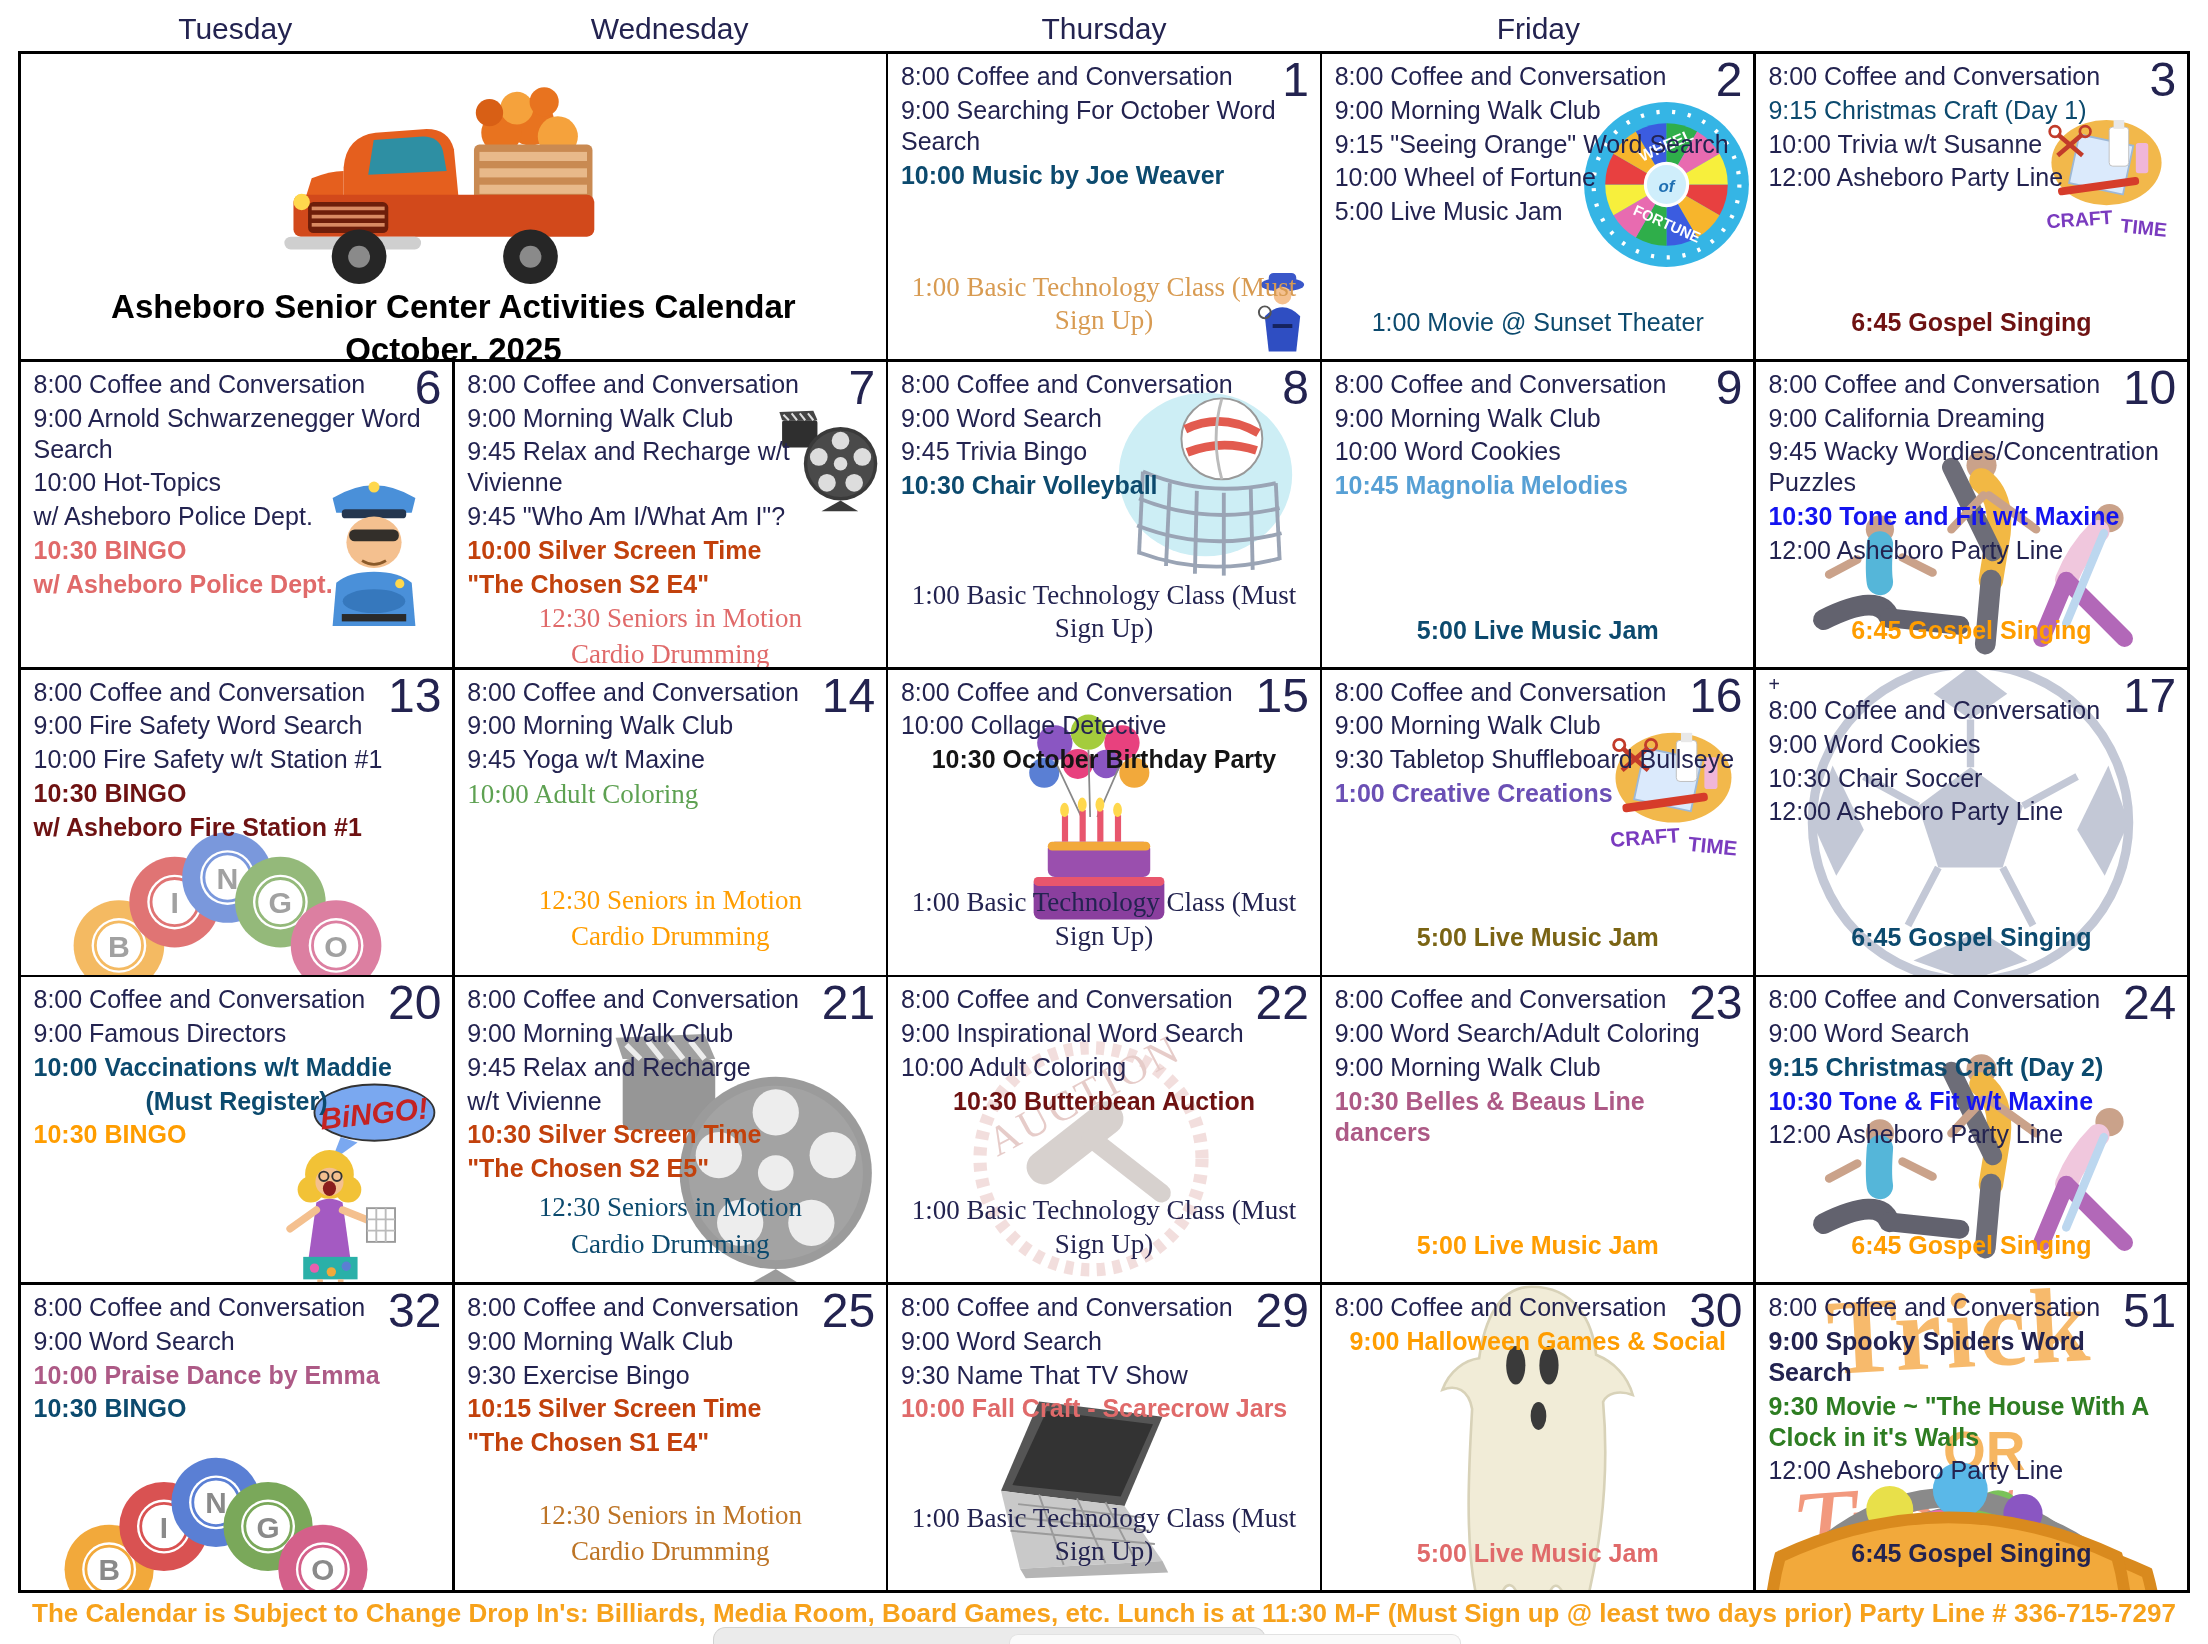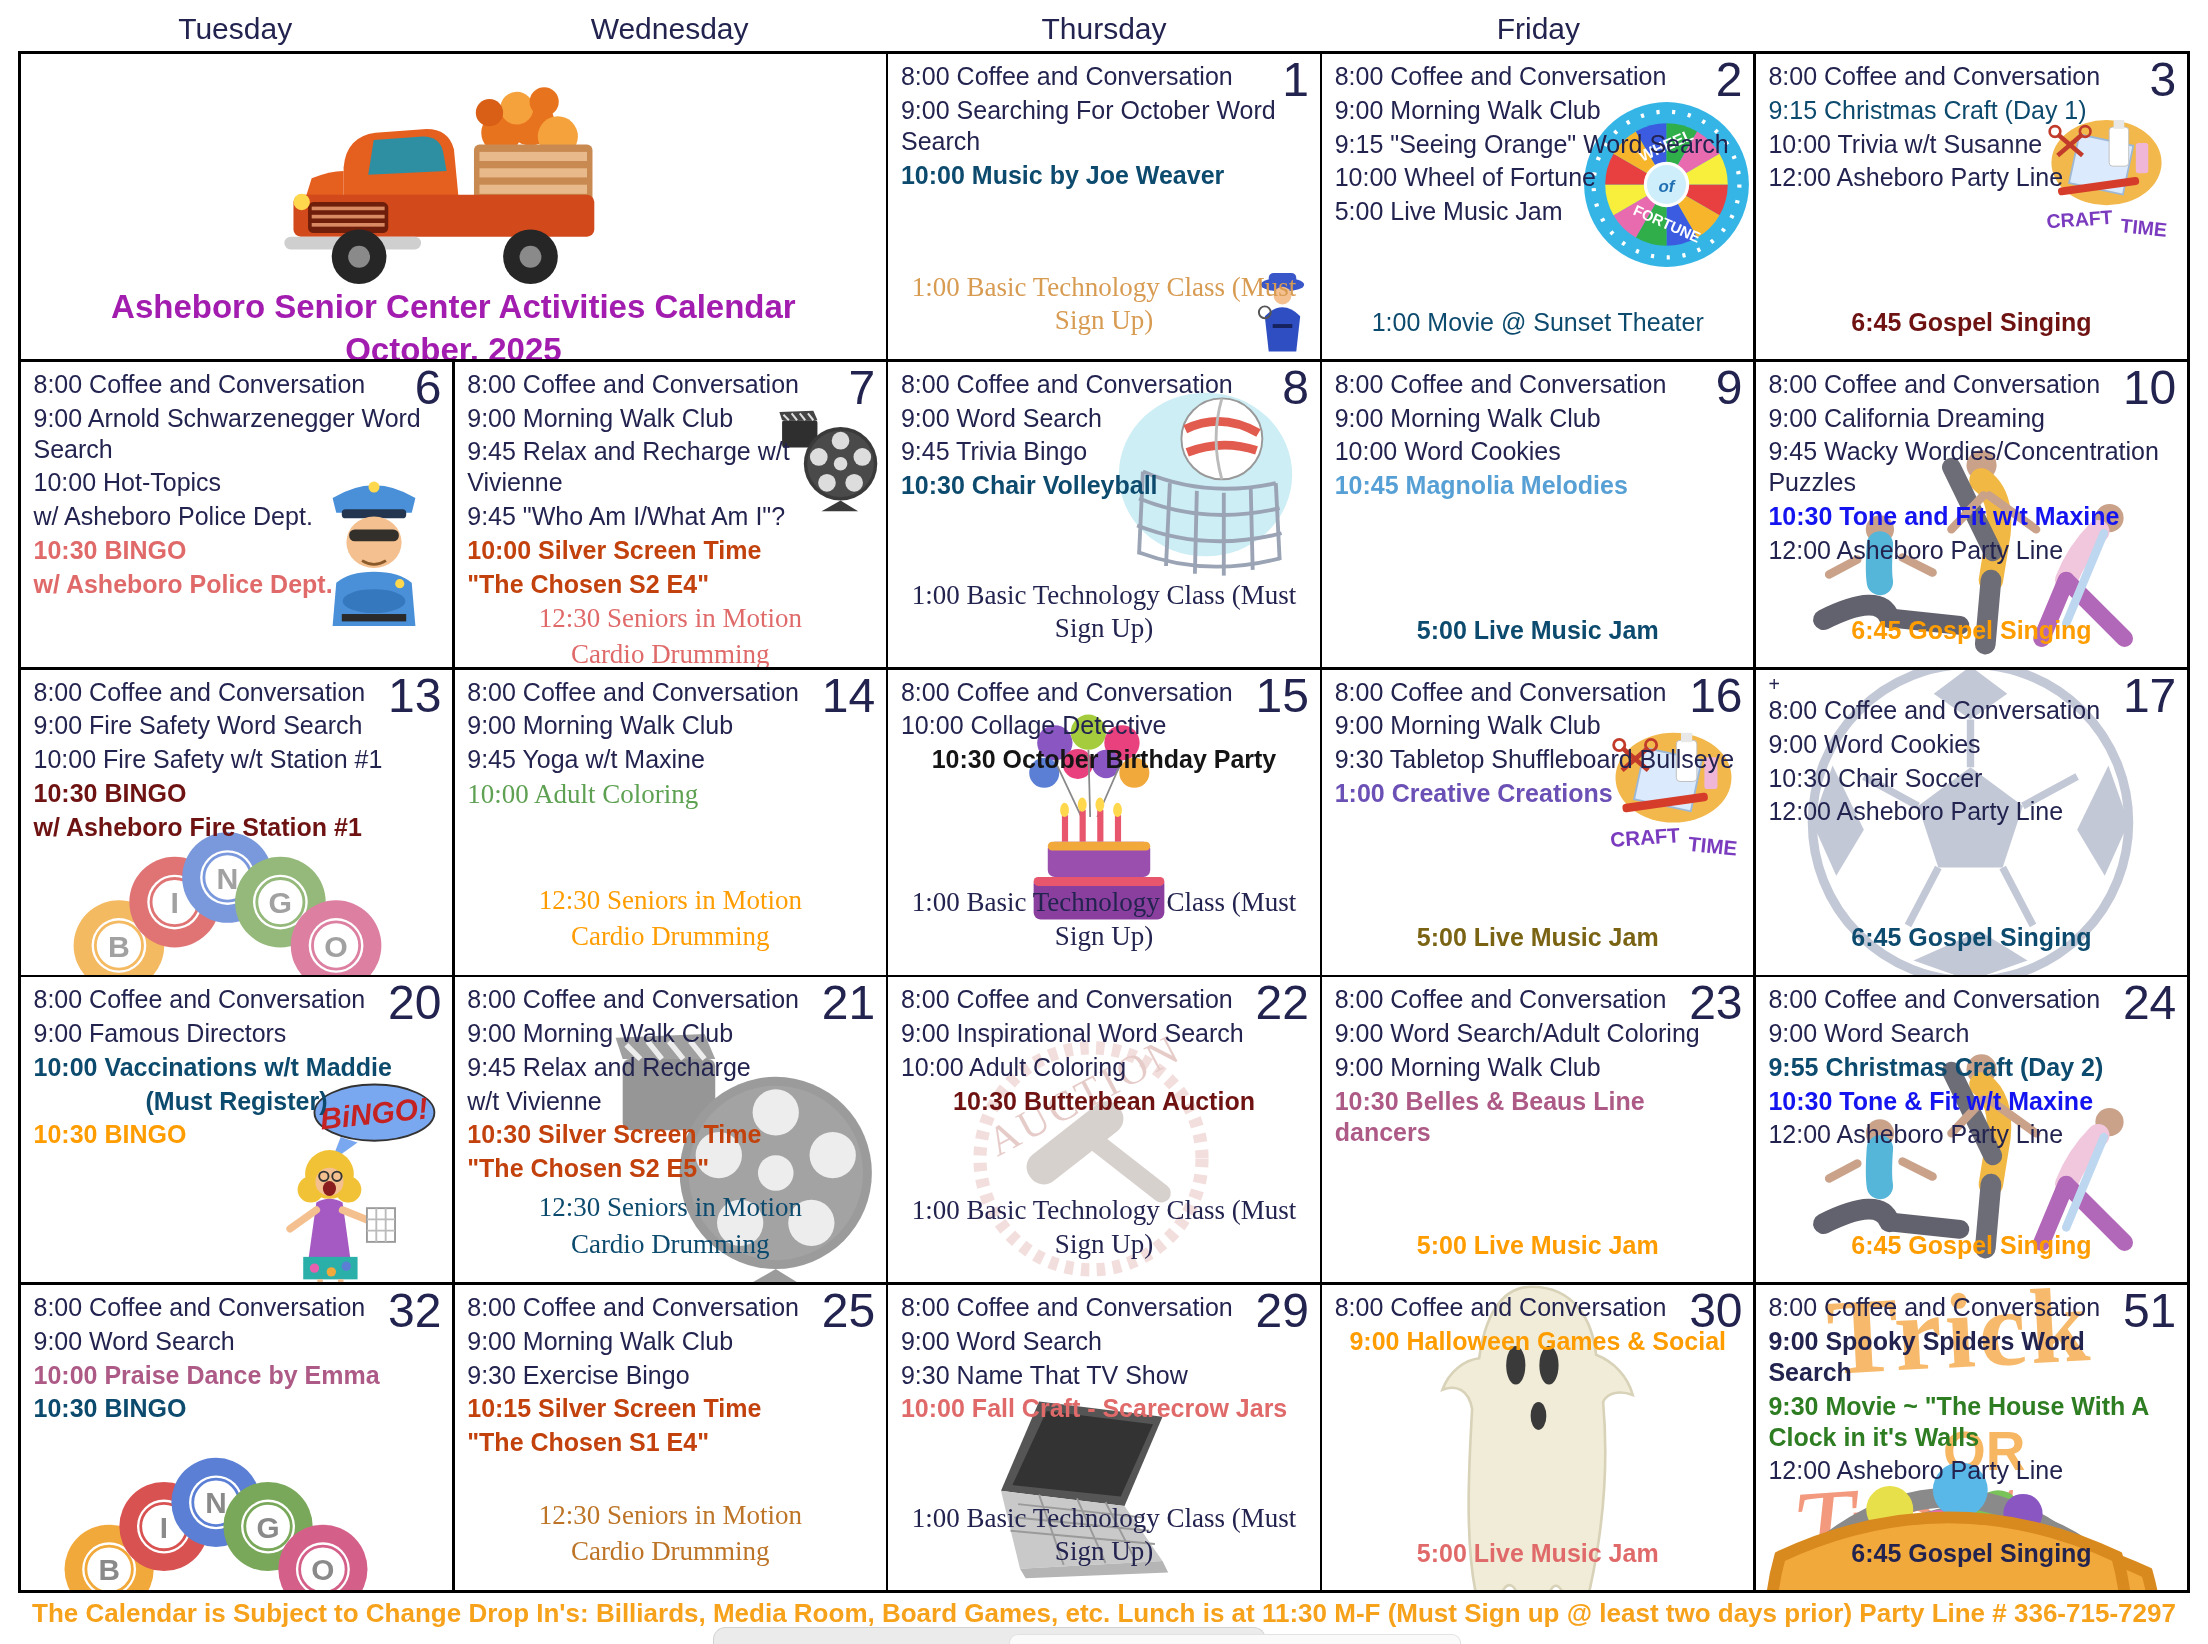--- a/index.html
+++ b/index.html
@@ -11,21 +11,21 @@
   .weekday-row{display:grid;grid-template-columns:repeat(5,1fr);margin:5.3px 18px 0 18px;height:46px;align-items:end;}
   .weekday{text-align:center;font-size:30px;color:#232350;padding-bottom:5.3px;}
 
   
   .calendar-grid{display:grid;grid-template-columns:repeat(5,1fr);grid-template-rows:repeat(5,305px);
      background:#000;gap:2.7px;border:3.6px solid #000;margin:0 18px;}
   .cell{background:#fff;position:relative;overflow:hidden;}
   .title-cell{grid-column:1/3;grid-row:1;display:flex;flex-direction:column;align-items:center;padding-top:1.8px;}
   .truck{width:392px;margin-top:1.8px;}
   .truck svg{width:100%;display:block;}
-  .cal-title{color:#a21caf;font-weight:bold;font-size:33px;line-height:1.3;text-align:center;}
+  .cal-title{color:#000000;font-weight:bold;font-size:33px;line-height:1.3;text-align:center;}
 
   .day-num{position:absolute;top:0px;right:10.7px;font-size:48px;color:#232350;z-index:2;line-height:1.1;}
   .lines{display:flex;flex-direction:column;gap:2.7px;padding:7.1px 12.5px 21.4px 12.5px;height:100%;
          box-sizing:border-box;position:relative;z-index:1;}
   .line{font-size:25px;line-height:1.24;color:#232350;}
 
   
   .navy{color:#232350}.red{color:#0c4a6e}.salmon{color:#e06a6a}.maroon{color:#6e1212}
   .orange{color:#ff9d00}.tan{color:#d89b52}.lblue{color:#57a0d5}.blue{color:#1414f0}
   .green{color:#5ea152}.dgreen{color:#2e7d22}.purple{color:#6b50b5}.mauve{color:#ad5a86}
@@ -566,21 +566,21 @@
             <path d="M96 128 L66 144 M144 126 L176 142" stroke="#caa28a" stroke-width="9" stroke-linecap="round"></path>
             <circle cx="364" cy="84" r="15" fill="#caa28a"></circle>
             <path d="M352 98 Q330 120 318 150" stroke="#f0c7dd" stroke-width="24" fill="none" stroke-linecap="round"></path>
             <path d="M318 150 L292 212 M318 150 L380 212" stroke="#b268b8" stroke-width="18" stroke-linecap="round"></path>
             <path d="M358 100 L318 196" stroke="#bcd7ef" stroke-width="9" stroke-linecap="round"></path>
           </svg>
         </div>
         <div class="lines">
           <div class="line navy">8:00 Coffee and Conversation</div>
           <div class="line navy">9:00 Word Search</div>
-          <div class="line red b">9:55 Christmas Craft (Day 2)</div>
+          <div class="line red b">9:15 Christmas Craft (Day 2)</div>
           <div class="line blue b">10:30 Tone &amp; Fit w/t Maxine</div>
           <div class="line navy">12:00 Asheboro Party Line</div>
           <div class="line orange b center push">6:45 Gospel Singing</div>
         </div>
         <div class="day-num">24</div>
       </div>
       <div class="cell d27" style="grid-area: 5 / 1;">
         <div class="icon icon-bingo-balls">
           <svg viewBox="0 0 340 205" style="font-family:'Liberation Sans',sans-serif">
             <circle cx="55" cy="152" r="48" fill="#f2a93b"></circle>

